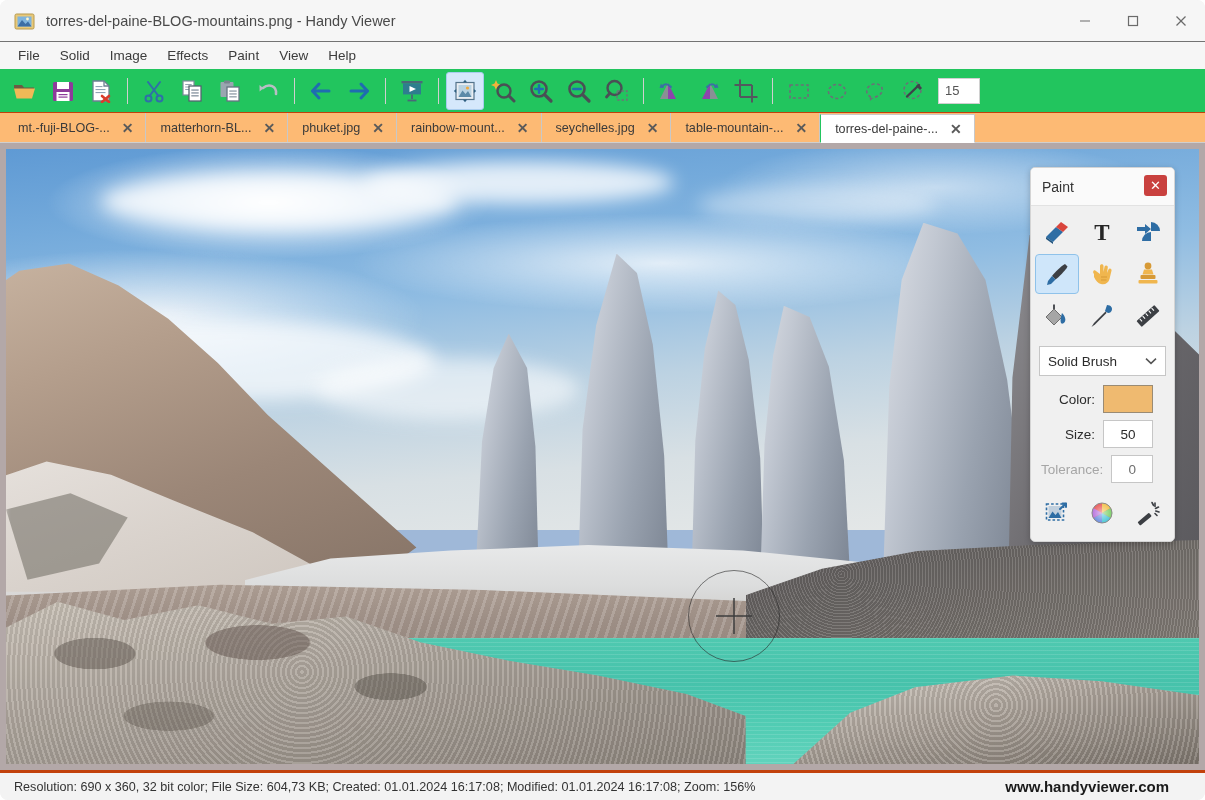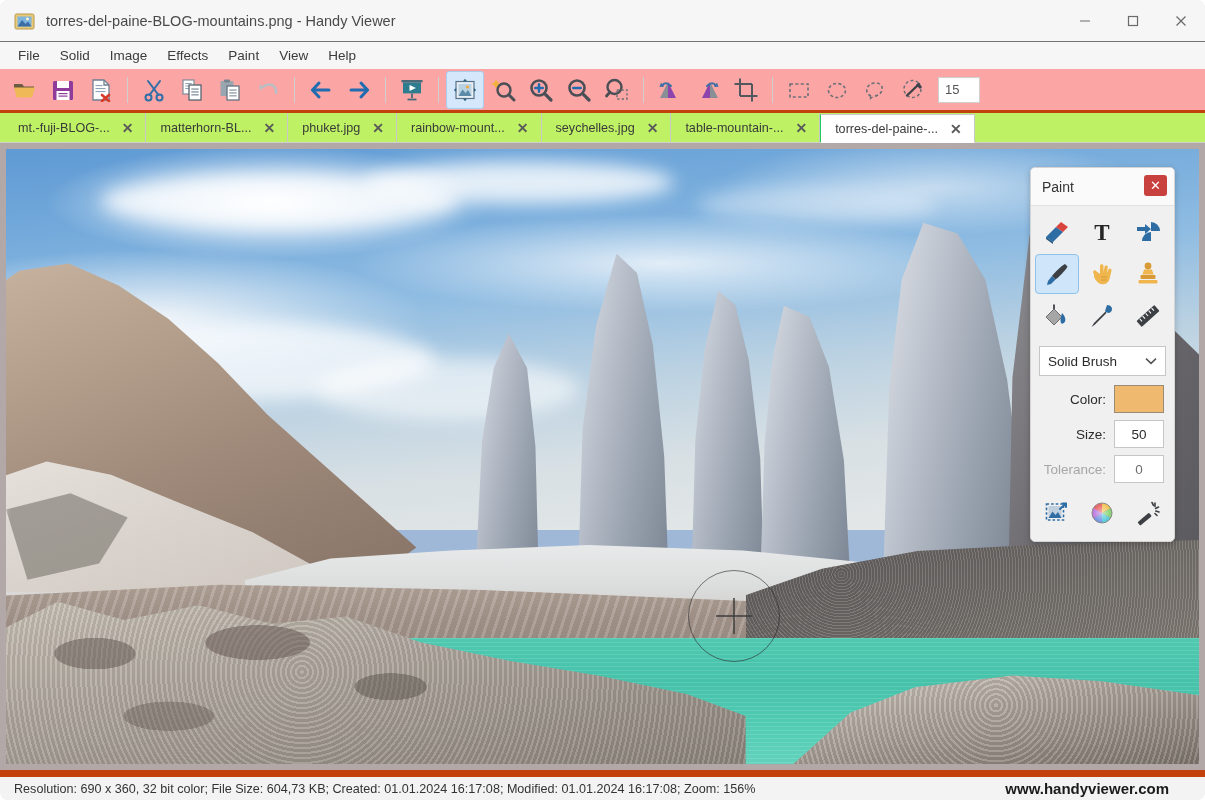--- a/index.html
+++ b/index.html
@@ -48,24 +48,24 @@
   }
   .menu-item {
     padding: 3px 10px;
     font-size: 13.5px; color: #3c3c3c;
     border-radius: 3px;
   }
 
   
   .toolbar {
     height: 44px; flex: 0 0 44px;
-    background: #fca5a5;
+    background: #22c55e;
     display: flex; align-items: center;
     padding: 0 6px;
-    border-bottom: 3px solid #c2410c;
+    border-bottom: 1px solid #c2410c;
   }
   .tb-btn {
     width: 38px; height: 38px;
     display: flex; align-items: center; justify-content: center;
     border-radius: 3px;
   }
   .tb-btn.active { background: #d5e8fb; border: 1px solid #a8cdee; }
   .tb-sep {
     width: 1px; height: 26px; background: #cfcfcf;
     margin: 0 7px;
@@ -75,21 +75,21 @@
     background: #ffffff; border: 1px solid #d0d0d0;
     font-size: 13px; color: #555;
     display: flex; align-items: center;
     padding-left: 6px;
     margin-left: 6px;
   }
 
   
   .tabbar {
     height: 30px; flex: 0 0 30px;
-    background: #bef264;
+    background: #fdba74;
     display: flex; align-items: flex-end;
     padding-left: 4px;
     border-bottom: 1px solid #cfcfcf;
   }
   .tab {
     height: 29px;
     display: flex; align-items: center;
     padding: 0 8px 0 14px;
     font-size: 12.6px; color: #3a3a3a;
     border-right: 1px solid #c8c8c8;
@@ -306,21 +306,21 @@
     height: 30px;
     background: #fff; border: 1px solid #c6c6c6;
     display: flex; align-items: center;
     padding: 0 8px;
     font-size: 13.5px; color: #2b2b2b;
     position: relative;
   }
   .pp-select .chev { margin-left: auto; color: #555; font-size: 11px; }
   .pp-row {
     display: flex; align-items: center; justify-content: flex-end;
-    padding: 7px 10px 0 10px;
+    padding: 7px 21px 0 10px;
   }
   .pp-label { font-size: 13.5px; color: #2b2b2b; margin-right: 8px; }
   .pp-label.dim { color: #a6a6a6; }
   .pp-swatch {
     width: 50px; height: 28px;
     background: #efba70; border: 1px solid #9a8b74;
   }
   .pp-field {
     width: 50px; height: 28px;
     background: #fff; border: 1px solid #c6c6c6;
@@ -333,21 +333,21 @@
     padding: 10px 4px 8px 4px; gap: 2px;
   }
 
   
   .statusbar {
     height: 30px; flex: 0 0 30px;
     background: #f3f3f3;
     display: flex; align-items: center;
     padding: 0 14px;
     font-size: 12.6px; color: #333;
-    border-top: 7px solid #c2410c;
+    border-top: 3px solid #c2410c;
   }
   .status-brand {
     margin-left: auto;
     font-weight: bold; font-size: 15px; color: #1a1a1a;
     padding-right: 22px;
   }
 </style>
 </head>
 <body>
 

